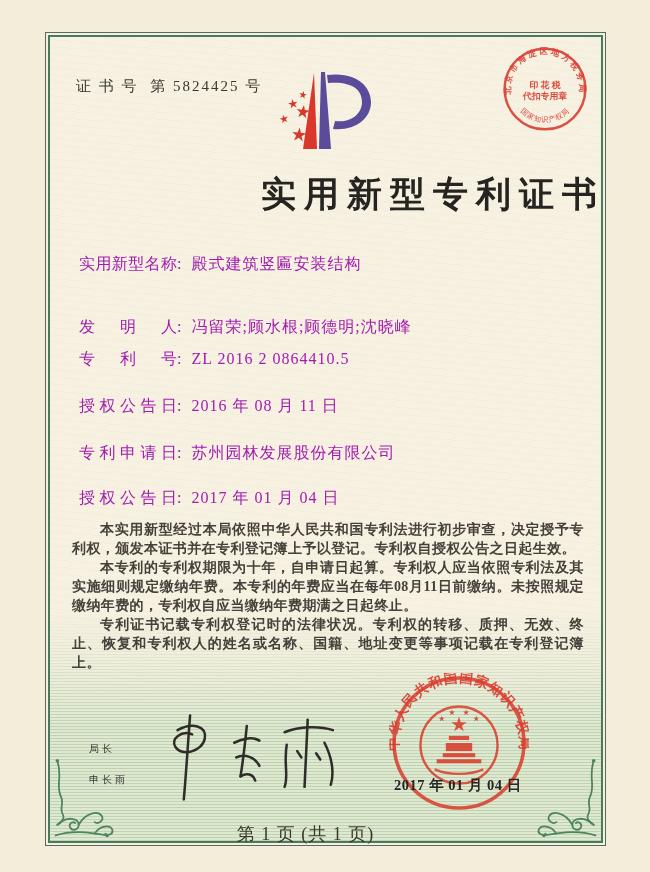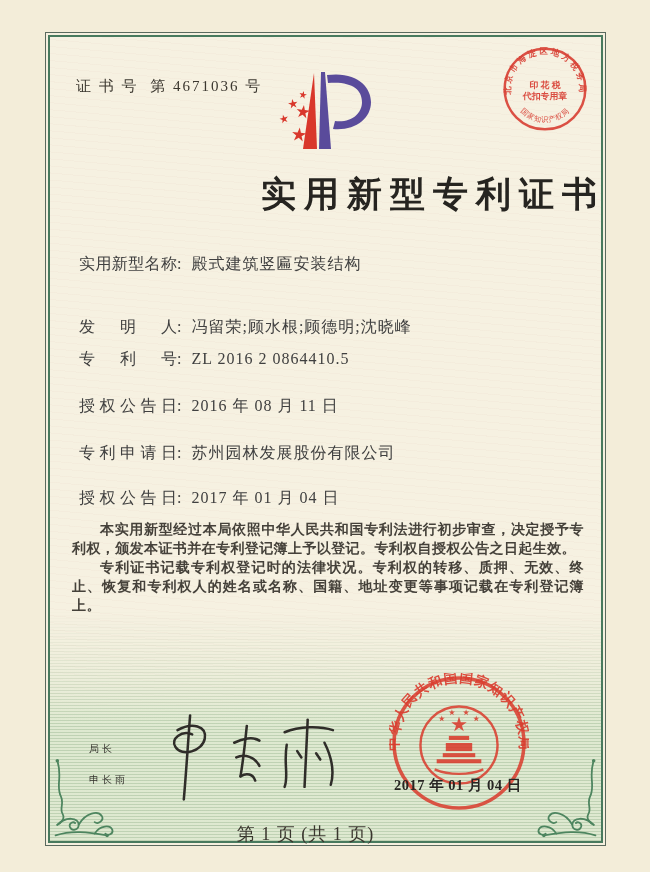--- a/index.html
+++ b/index.html
@@ -10,21 +10,21 @@
          box-shadow:inset 0 0 0 2px #f5f0df, inset 0 0 0 4px #487a5e;}
   .frame::before{content:"";position:absolute;inset:4px;pointer-events:none;
          background:repeating-linear-gradient(5deg,rgba(205,150,140,.05) 0 1px,transparent 1px 7px);}
   .cert-no{position:absolute;left:30px;top:44px;font-size:15px;letter-spacing:2px;color:#3b372f;}
   .cert-no .num{margin-left:6px;}
   .logo{position:absolute;left:223px;top:26px;width:112px;height:102px;}
   .tax-stamp{position:absolute;left:455px;top:12px;width:88px;height:88px;opacity:.92;}
   .title{position:absolute;left:0;right:0;top:138px;text-align:right;font-size:35px;
          font-weight:700;letter-spacing:8px;color:#262420;}
   .rows{position:absolute;left:33px;top:0;width:500px;}
-  .row{position:absolute;left:0;font-size:16px;color:#404040;white-space:nowrap;}
+  .row{position:absolute;left:0;font-size:16px;color:#a21caf;white-space:nowrap;}
   .row .lbl{display:inline-block;width:98px;text-align:justify;text-align-last:justify;}
   .row .val{margin-left:10px;letter-spacing:1px;}
   .r0{top:221px}.r1{top:284px}.r2{top:316px}.r3{top:363px}.r4{top:410px}.r5{top:455px}
   .body-text{position:absolute;left:26px;top:487px;width:512px;font-size:14px;
          line-height:19px;color:#45413a;text-align:justify;letter-spacing:.4px;}
   .body-text p{margin:0;text-indent:2em;font-weight:bold;}
   .green-panel{position:absolute;left:4px;right:4px;bottom:4px;height:232px;
          background-image:repeating-linear-gradient(to bottom,rgba(122,158,116,.30) 0 1px,rgba(225,235,211,.30) 1px 3px),
                           linear-gradient(to bottom,rgba(224,234,212,0),#dde8cf 120px);
          -webkit-mask-image:linear-gradient(to bottom,transparent,#000 110px);
@@ -71,21 +71,21 @@
         <path d="M30,74 C38,60 52,58 56,64 C59,69 52,74 48,71"></path>
       </g>
       <g fill="#4d855f">
           <circle cx="6" cy="2" r="2"></circle>
           <circle cx="62" cy="86" r="2"></circle>
         </g>
     </svg>
 
     <div class="cert-no">
       <span>证 书 号</span>
-      <span class="num">第 4671036 号</span>
+      <span class="num">第 5824425 号</span>
     </div>
 
     <svg class="logo" viewBox="0 0 112 102">
       <polygon points="45,14 34,90 48,90" fill="#d9372b"></polygon>
       <polygon points="52,13 56,13 62,90 50,90" fill="#5a4b9b"></polygon>
       <path d="M58,16 C88,12 102,28 102,43 C102,60 86,72 64,70 L66,62 C82,64 93,55 93,43 C93,30 82,22 59,24 Z" fill="#5a4b9b"></path>
       <g fill="#d9372b">
         <polygon points="0,-1 0.22,-0.31 0.95,-0.31 0.36,0.12 0.59,0.81 0,0.38 -0.59,0.81 -0.36,0.12 -0.95,-0.31 -0.22,-0.31" transform="translate(34,36) scale(4) rotate(12)"></polygon>
         <polygon points="0,-1 0.22,-0.31 0.95,-0.31 0.36,0.12 0.59,0.81 0,0.38 -0.59,0.81 -0.36,0.12 -0.95,-0.31 -0.22,-0.31" transform="translate(24,45) scale(5) rotate(-10)"></polygon>
         <polygon points="0,-1 0.22,-0.31 0.95,-0.31 0.36,0.12 0.59,0.81 0,0.38 -0.59,0.81 -0.36,0.12 -0.95,-0.31 -0.22,-0.31" transform="translate(34,53) scale(7) rotate(8)"></polygon>
@@ -128,20 +128,21 @@
       <div class="row r4">
         <span class="lbl">专利申请日</span><span>:</span><span class="val">苏州园林发展股份有限公司</span>
       </div>
       <div class="row r5">
         <span class="lbl">授权公告日</span><span>:</span><span class="val">2017 年 01 月 04 日</span>
       </div>
     </div>
 
     <div class="body-text">
       <p>本实用新型经过本局依照中华人民共和国专利法进行初步审查，决定授予专利权，颁发本证书并在专利登记簿上予以登记。专利权自授权公告之日起生效。</p>
+      <p>本专利的专利权期限为十年，自申请日起算。专利权人应当依照专利法及其实施细则规定缴纳年费。本专利的年费应当在每年08月11日前缴纳。未按照规定缴纳年费的，专利权自应当缴纳年费期满之日起终止。</p>
       <p>专利证书记载专利权登记时的法律状况。专利权的转移、质押、无效、终止、恢复和专利权人的姓名或名称、国籍、地址变更等事项记载在专利登记簿上。</p>
     </div>
 
     <div class="signer">
       <div>局长</div>
       <div>申长雨</div>
     </div>
 
     <svg class="signature" viewBox="0 0 200 90">
       <g fill="none" stroke="#2f2d29" stroke-width="2.4" stroke-linecap="round">

